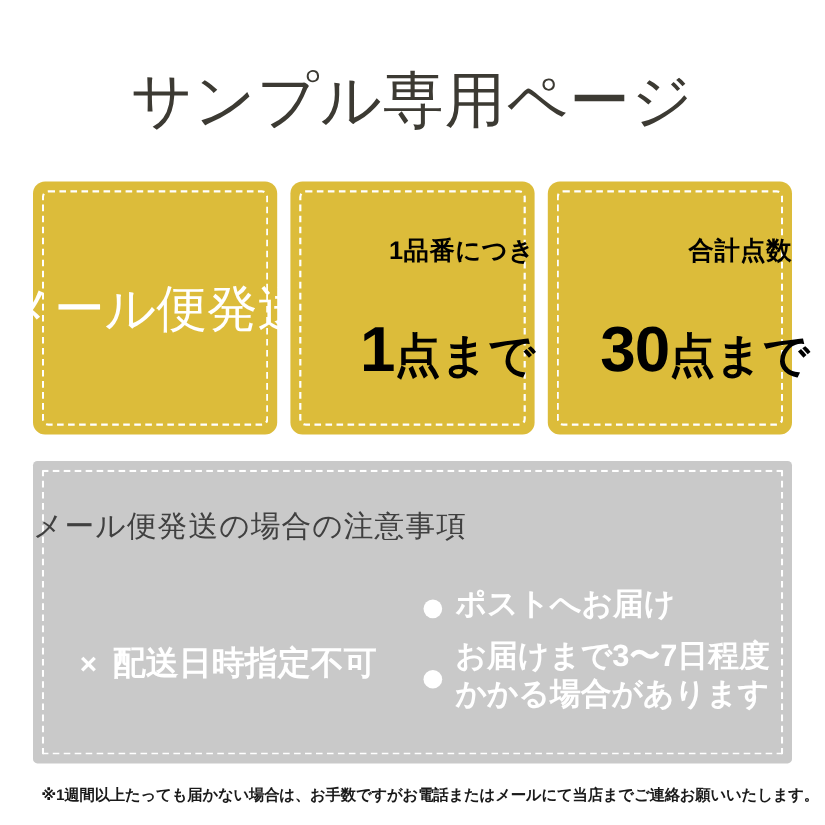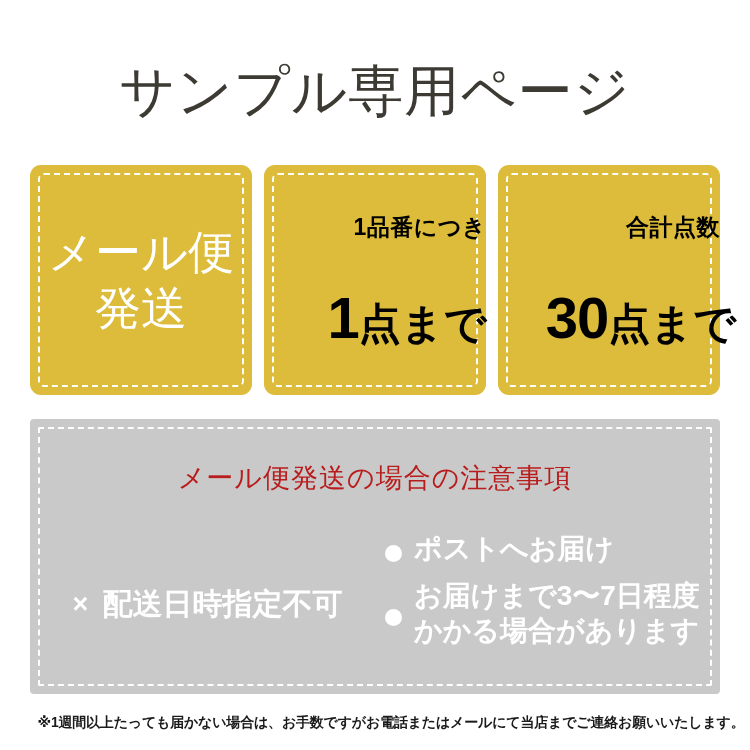--- a/index.html
+++ b/index.html
@@ -66,21 +66,20 @@
     border: 2px dashed #ffffff;
     border-radius: 6px;
     pointer-events: none;
   }
   .feature-inner {
     position: absolute;
     left: 0; top: 0;
     width: 100%;
     height: 100%;
     display: flex;
-    flex-direction: column;
     align-items: center;
     justify-content: center;
     color: #ffffff;
   }
 
   
   .box1-line {
     font-size: 46px;
     line-height: 56px;
     font-weight: 400;
@@ -145,22 +144,21 @@
     bottom: 8px;
     border: 2px dashed #ffffff;
     border-radius: 2px;
     pointer-events: none;
   }
   .notice-heading {
     position: absolute;
     left: 0;
     top: 42px;
     width: 100%;
-    text-align: center;
-    color: #b91c1c;
+    color: #404040;
     font-size: 27px;
     line-height: 34px;
     letter-spacing: 1px;
     font-weight: 400;
     white-space: nowrap;
   }
 
   .notice-body {
     position: absolute;
     left: 0;

